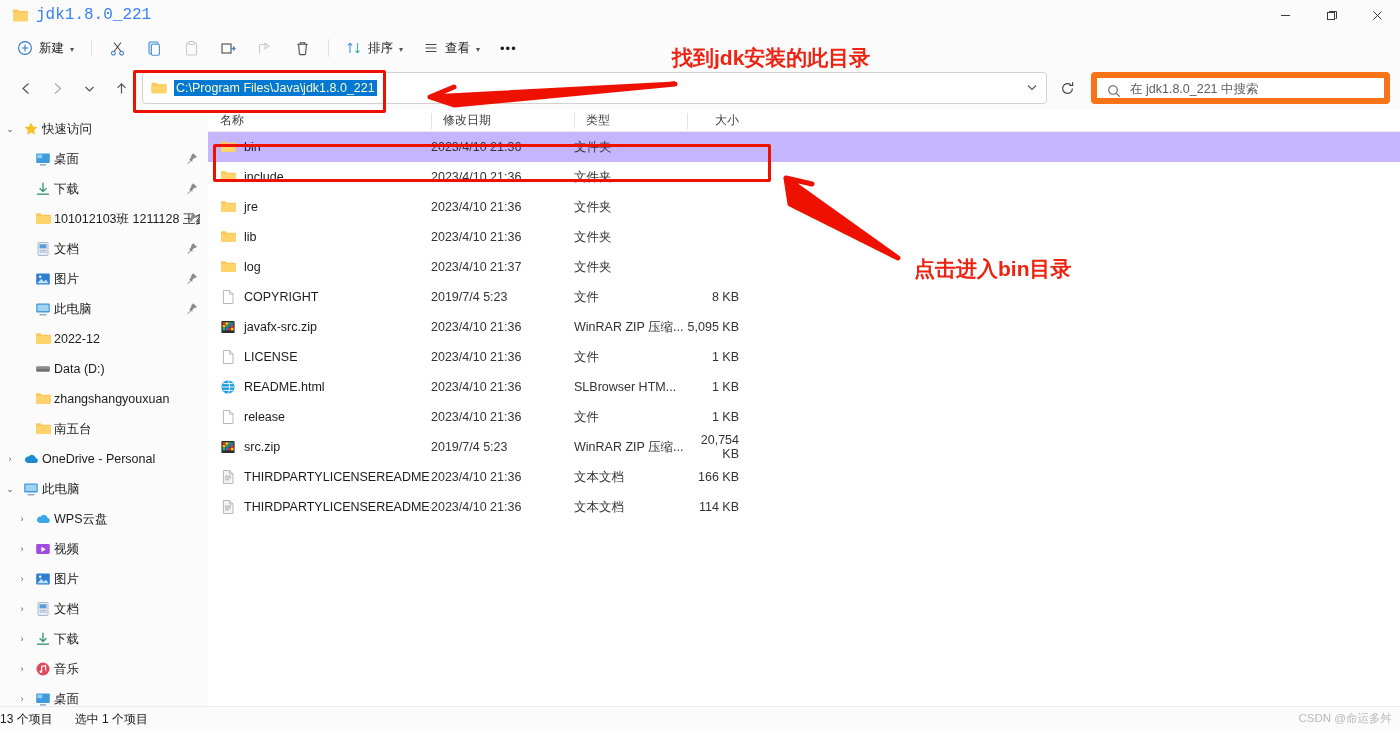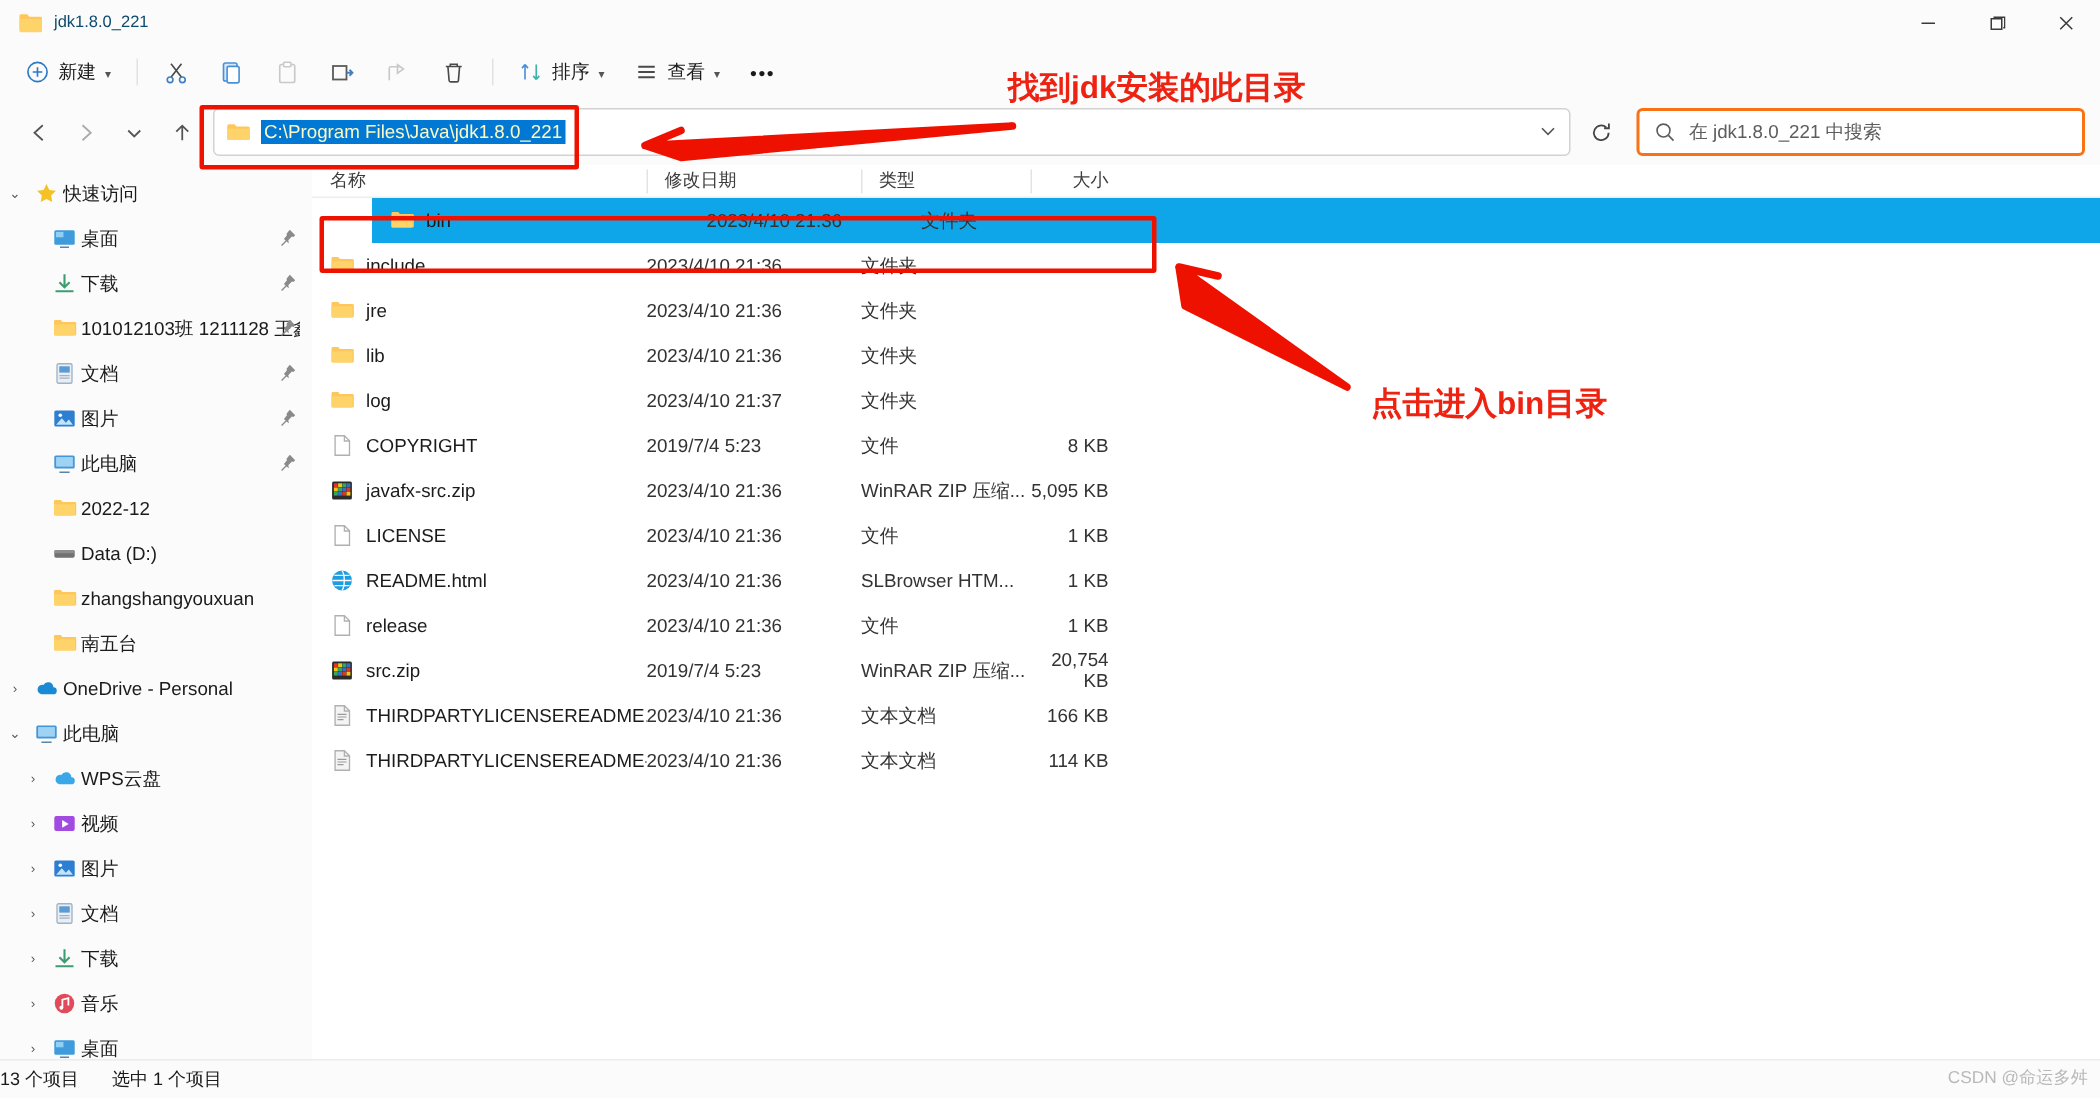--- a/index.html
+++ b/index.html
@@ -10,21 +10,21 @@
     -webkit-font-smoothing: antialiased;
   }
   .window { width: 1400px; height: 742px; position: relative; background: #fff; }
 
   
   .titlebar {
     height: 30px; display: flex; align-items: center;
     background: #fbfbfb; position: relative;
   }
   .tab-chip { display: flex; align-items: center; gap: 7px; padding-left: 12px; }
-  .tab-title { font-size: 11px; color: #0c4a6e; }
+  .tab-title { font-size: 16px; color: #3b82f6; font-family: Liberation Mono, monospace; }
   .win-ctrls { position: absolute; right: 0; top: 0; display: flex; height: 30px; }
   .win-btn {
     width: 46px; height: 30px; display: flex; align-items: center; justify-content: center;
     color: #3a3a3a; font-size: 12px;
   }
 
   
   .cmdbar { height: 36px; display: flex; align-items: center; padding: 0 8px; gap: 2px; background:#fbfbfb; }
   .cmd-item {
     height: 30px; display: flex; align-items: center; gap: 6px;
@@ -51,22 +51,22 @@
     font-size: 12.5px; color: #fef9c3; background: #0078d4;
     padding: 1px 2px; white-space: nowrap;
   }
   .addr-chev { margin-left: auto; font-size: 9px; color: #555; }
   .refresh-btn {
     width: 32px; height: 32px; margin-left: 2px;
     display: flex; align-items: center; justify-content: center;
     border: 1px solid transparent; border-radius: 4px; color: #444;
   }
   .searchbox {
-    flex: 1; height: 32px; margin-left: 6px; border: 2px solid #f97316; border-radius: 4px;
-    background: #fff; display: flex; align-items: center; padding: 0 10px; gap: 9px;
+    flex: 1; height: 32px; margin-left: 6px; border: 6px solid #f97316; border-radius: 4px;
+    background: #fff; display: flex; align-items: flex-end; padding: 0 10px; gap: 9px;
   }
   .search-ph { font-size: 12.5px; color: #5d5d5d; }
 
   
   .body { display: flex; height: 596px; }
   .sidebar {
     width: 208px; background: #fbfbfb; padding-top: 4px;
     overflow: hidden; flex: 0 0 208px;
   }
   .srow {
@@ -96,21 +96,21 @@
   .c-date { width: 143px; }
   .c-type { width: 113px; }
   .c-size { width: 62px; justify-content: flex-end; padding-right: 10px; padding-left: 0; }
   .sortcaret {
     position: absolute; left: 122px; top: -4px; font-size: 9px; color: #767676;
   }
   .frow {
     height: 30px; display: flex; align-items: center; font-size: 12.5px; color: #1b1b1b;
     position: relative;
   }
-  .frow.sel { background: #0ea5e9; margin-left: 40px; }
+  .frow.sel { background: #c4b5fd; }
   .f-name { width: 223px; display: flex; align-items: center; gap: 8px; padding-left: 12px; overflow: hidden; white-space: nowrap; }
   .f-date { width: 143px; color: #333; }
   .f-type { width: 113px; color: #333; overflow: hidden; white-space: nowrap; }
   .f-size { width: 62px; text-align: right; padding-right: 10px; color: #333; }
 
   
   .statusbar {
     height: 26px; border-top: 1px solid #ececec; background: #fbfbfb;
     display: flex; align-items: center; padding-left: 0; gap: 22px;
     font-size: 12px; color: #1b1b1b; position: relative;

